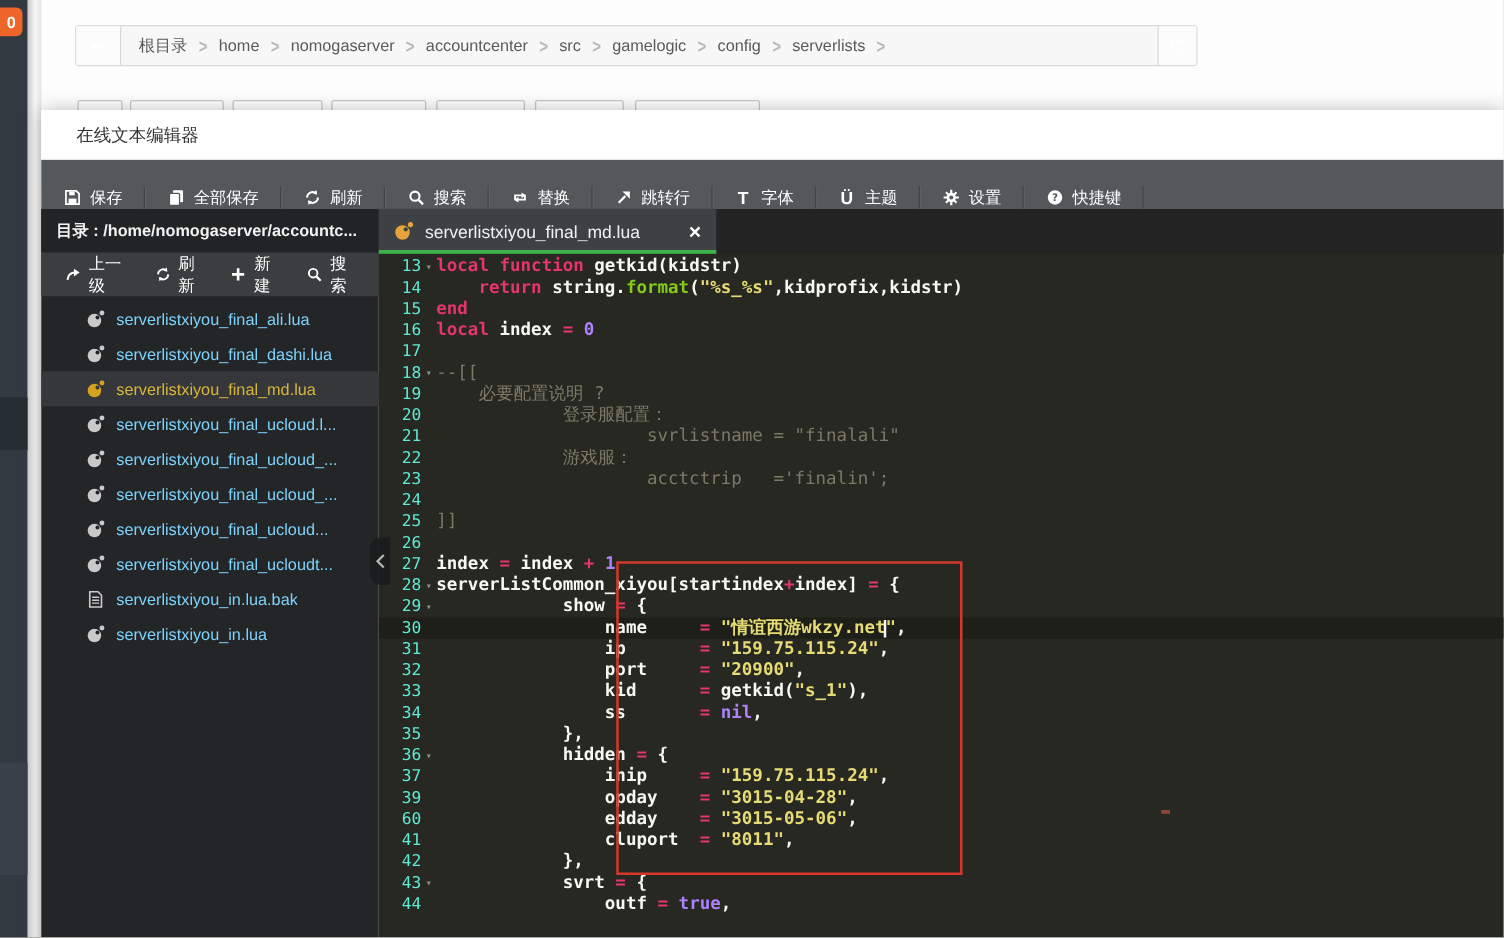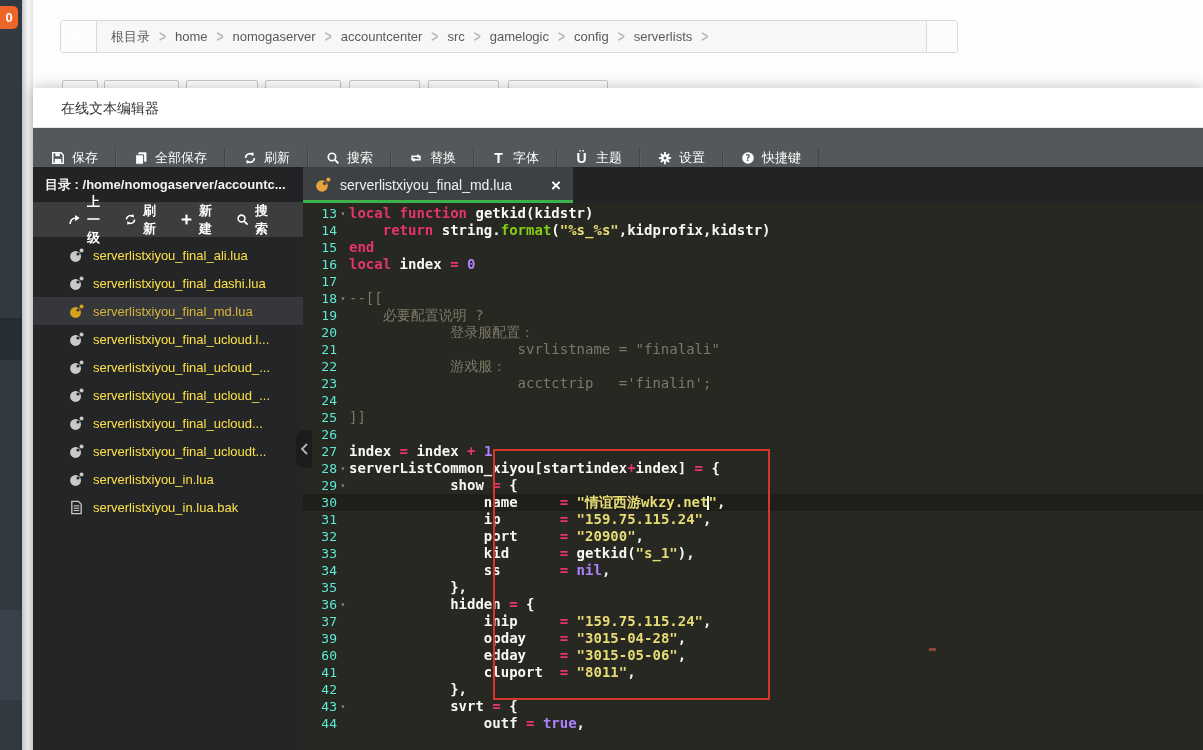--- a/index.html
+++ b/index.html
@@ -46,28 +46,28 @@
   .tb-icon { width:15px; height:15px; display:inline-flex; align-items:center; justify-content:center; color:#fff; }
   .tb-icon svg { width:14px; height:14px; display:block; }
   .ticon { font-size:14px; font-weight:bold; line-height:1; }
 
   .modal-body { position:absolute; left:0; top:79px; width:1170px; height:583px; display:flex; }
 
   
   .sidebar { width:270px; display:flex; flex-direction:column; background:#242527; }
   .sb-header { height:35px; background:#212325; color:#f2f2f2; font-size:13px; font-weight:bold;
     line-height:35px; padding:0 12px; white-space:nowrap; overflow:hidden; }
-  .sb-nav { height:35px; background:#3b3d3f; display:flex; align-items:center; padding:0 26px; gap:4px;font-weight:bold; }
+  .sb-nav { height:35px; background:#3b3d3f; display:flex; align-items:center; padding:0 10px; gap:4px; }
   .sb-nav-item { display:flex; align-items:center; gap:6px; color:#fff; font-size:13px; padding:0 9px; cursor:pointer; height:100%; }
   .sb-nav-item svg { width:13px; height:13px; display:block; }
   .file-list { flex:1; overflow:hidden; padding-top:4px; }
   .file-row { height:28px; display:flex; align-items:center; gap:9px; padding-left:36px; cursor:pointer; }
   .file-row .f-icon { width:15px; height:15px; color:#c9c9c9; flex:none; }
   .file-row .f-icon svg { width:15px; height:15px; display:block; }
-  .file-label { color:#fde047; font-size:13px; white-space:nowrap; overflow:hidden; }
+  .file-label { color:#7dd3fc; font-size:13px; white-space:nowrap; overflow:hidden; }
   .file-row.selected { background:#35373a; }
   .file-row.selected .file-label { color:#d8b63b; }
   .file-row.selected .f-icon { color:#d4a41f; }
 
   .collapse-handle { position:absolute; left:263px; top:263px; width:16px; height:38px;
     background:rgba(26,27,29,.88); border-radius:9px 0 0 9px; display:flex; align-items:center;
     justify-content:center; color:#b5b5b5; z-index:4; cursor:pointer; }
   .collapse-handle svg { width:9px; height:12px; display:block; }
 
   
@@ -206,20 +206,29 @@
               <path d="M3.5 10.5V6h7"></path>
               <path d="M12.5 5.5V10h-7"></path>
               <polygon points="9.4,3.4 13.4,6 9.4,8.6" fill="currentColor" stroke="none"></polygon>
               <polygon points="6.6,12.6 2.6,10 6.6,7.4" fill="currentColor" stroke="none"></polygon>
             </svg>
           </span>
           <span>替换</span>
         </div>
         <div class="tb-btn">
           <span class="tb-icon">
+            <svg viewBox="0 0 16 16">
+              <line x1="3.4" y1="12.8" x2="9.5" y2="6.6" stroke="currentColor" stroke-width="2.1"></line>
+              <polygon points="6.8,2.4 13.6,2.4 13.6,9.2" fill="currentColor"></polygon>
+            </svg>
+          </span>
+          <span>跳转行</span>
+        </div>
+        <div class="tb-btn">
+          <span class="tb-icon">
             <span class="ticon">T</span>
           </span>
           <span>字体</span>
         </div>
         <div class="tb-btn">
           <span class="tb-icon">
             <span class="ticon">Ü</span>
           </span>
           <span>主题</span>
         </div>
@@ -368,38 +377,38 @@
                 <svg viewBox="0 0 16 16">
                   <circle cx="7" cy="9" r="5.8" fill="currentColor"></circle>
                   <circle cx="13.4" cy="2.6" r="2.1" fill="currentColor"></circle>
                   <circle cx="9.6" cy="6.4" r="1.7" fill="#242527"></circle>
                 </svg>
               </span>
               <span class="file-label">serverlistxiyou_final_ucloudt...</span>
             </div>
             <div class="file-row">
               <span class="f-icon">
-                <svg viewBox="0 0 16 16">
-                  <circle cx="7" cy="9" r="5.8" fill="currentColor"></circle>
-                  <circle cx="13.4" cy="2.6" r="2.1" fill="currentColor"></circle>
-                  <circle cx="9.6" cy="6.4" r="1.7" fill="#242527"></circle>
-                </svg>
-              </span>
-              <span class="file-label">serverlistxiyou_in.lua</span>
-            </div>
-            <div class="file-row">
-              <span class="f-icon">
                 <svg viewBox="0 0 16 16" fill="none" stroke="currentColor">
                   <path d="M3 1.5h7l3 3v10H3z" stroke-width="1.4"></path>
                   <line x1="5" y1="6.2" x2="11" y2="6.2" stroke-width="1.2"></line>
                   <line x1="5" y1="8.7" x2="11" y2="8.7" stroke-width="1.2"></line>
                   <line x1="5" y1="11.2" x2="11" y2="11.2" stroke-width="1.2"></line>
                 </svg>
               </span>
               <span class="file-label">serverlistxiyou_in.lua.bak</span>
+            </div>
+            <div class="file-row">
+              <span class="f-icon">
+                <svg viewBox="0 0 16 16">
+                  <circle cx="7" cy="9" r="5.8" fill="currentColor"></circle>
+                  <circle cx="13.4" cy="2.6" r="2.1" fill="currentColor"></circle>
+                  <circle cx="9.6" cy="6.4" r="1.7" fill="#242527"></circle>
+                </svg>
+              </span>
+              <span class="file-label">serverlistxiyou_in.lua</span>
             </div>
           </div>
       </div>
 
       <div class="editor">
         <div class="tabbar">
           <div class="tab">
             <span class="tab-fileicon">
               <svg viewBox="0 0 16 16">
                   <circle cx="7" cy="9" r="5.8" fill="currentColor"></circle>

